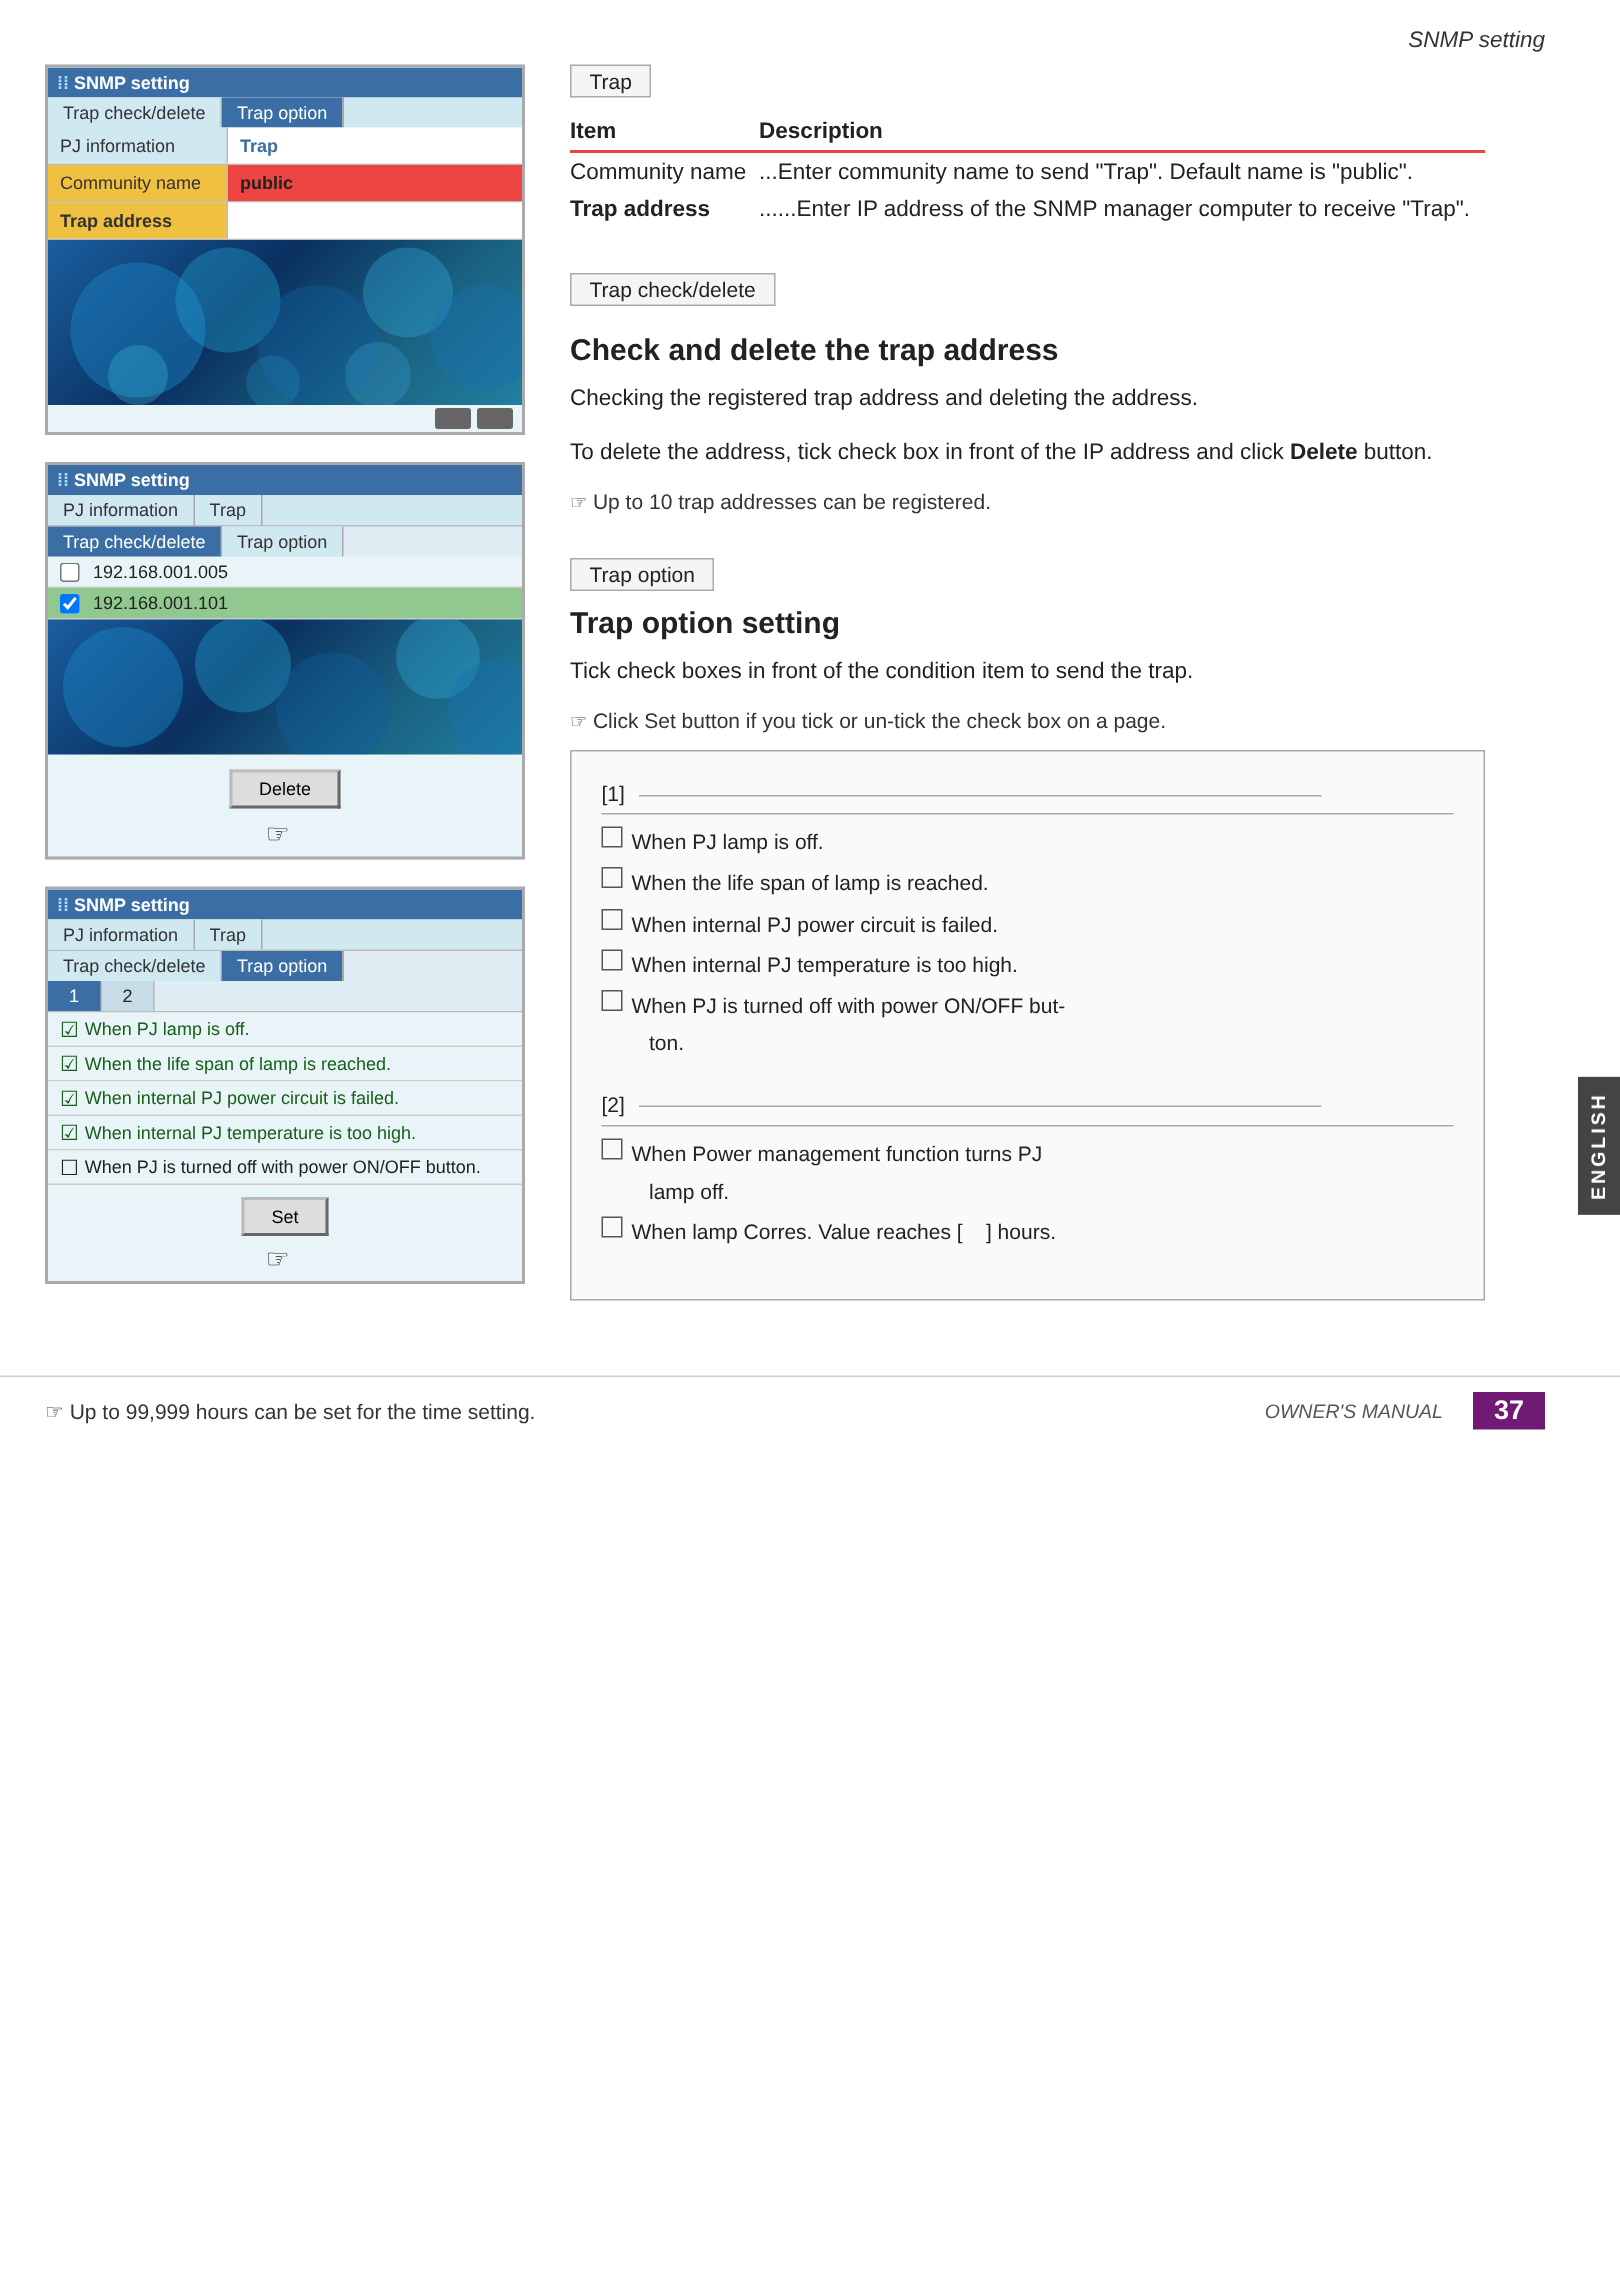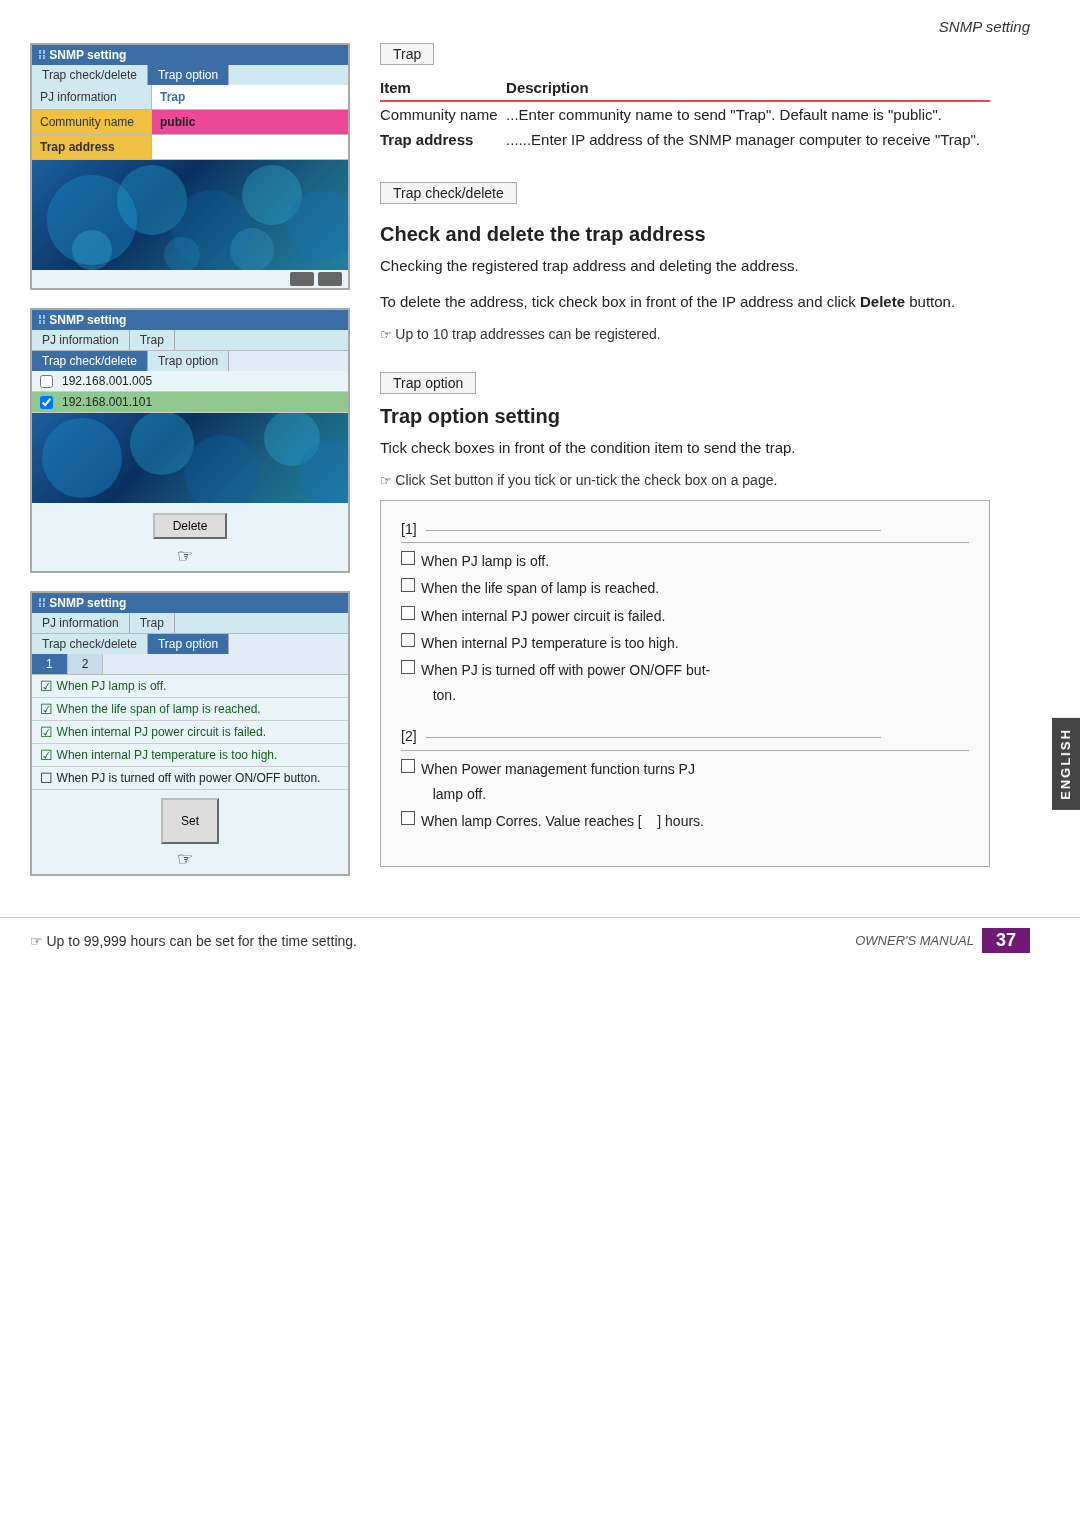--- a/index.html
+++ b/index.html
@@ -199,21 +199,21 @@
       background: #e8f4f8;
     }
 
     .checkbox-item.checked-green {
       color: #186018;
     }
 
     .set-btn {
       background: #ddd;
       border: 2px outset #bbb;
-      padding: 14px 18px;
+      padding: 4px 18px;
       font-size: 12px;
       cursor: pointer;
       margin: 4px auto;
       display: block;
     }
 
     
     .section-box {
       border: 1px solid #aaa;
       display: inline-block;
@@ -330,21 +330,21 @@
       color: #333;
     }
 
     .footer-note::before {
       content: '☞ ';
     }
 
     .footer-right {
       display: flex;
       align-items: center;
-      gap: 8px;
+      gap: 20px;
     }
 
     .footer-manual {
       font-size: 13px;
       color: #555;
       font-style: italic;
     }
 
     .page-number {
       font-size: 18px;
@@ -397,21 +397,21 @@
       <div class="snmp-tabs">
         <div class="snmp-tab">Trap check/delete</div>
         <div class="snmp-tab active">Trap option</div>
       </div>
       <div class="snmp-row">
         <div class="snmp-label">PJ information</div>
         <div class="snmp-value blue-text" style="background:#fff; color:#3a6ea5; font-weight:bold;">Trap</div>
       </div>
       <div class="snmp-row">
         <div class="snmp-label" style="background:#f0c040;">Community name</div>
-        <div class="snmp-value" style="background:#ec4899; font-weight:bold;">public</div>
+        <div class="snmp-value" style="background:#ef4444; font-weight:bold;">public</div>
       </div>
       <div class="snmp-row">
         <div class="snmp-label trap-addr">Trap address</div>
         <div class="snmp-value" style="background:#fff; height:22px;"></div>
       </div>
 
       <div class="panel-bg">
         <svg width="320" height="110">
           <circle cx="60" cy="60" r="45" fill="#1a80c0" opacity="0.5"></circle>
           <circle cx="120" cy="40" r="35" fill="#20a0d0" opacity="0.4"></circle>

